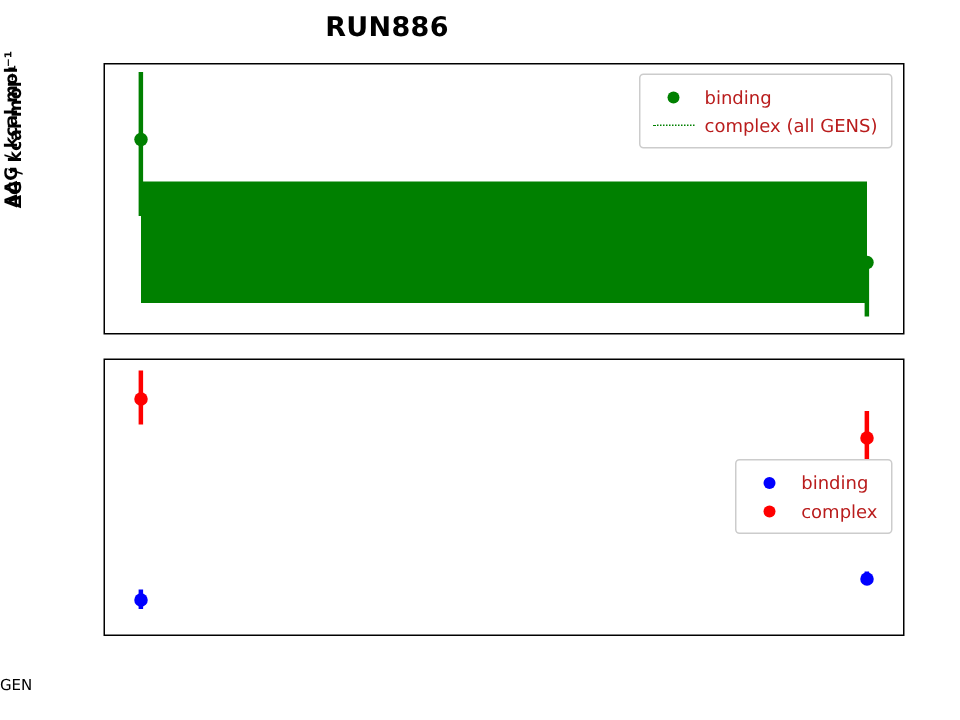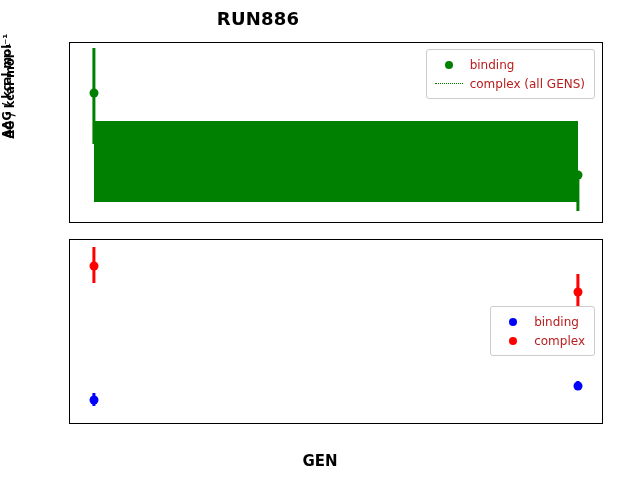--- a/index.html
+++ b/index.html
@@ -97,23 +97,23 @@
   #ylabel-bottom {
     left: -90px;
     top: 84px;
     width: 200px;
   }
   .xlabel {
     position: absolute;
     left: 0;
     top: 452px;
     width: 640px;
-    text-align: center;
-    font-size: 15px;
-    font-weight: bold;
+    text-align: left;
+    font-size: 10px;
+    font-weight: normal;
     color: #000000;
   }
 
   
   .errbar {
     position: absolute;
     width: 3.2px;
     transform: translateX(-50%);
   }
   .marker {

